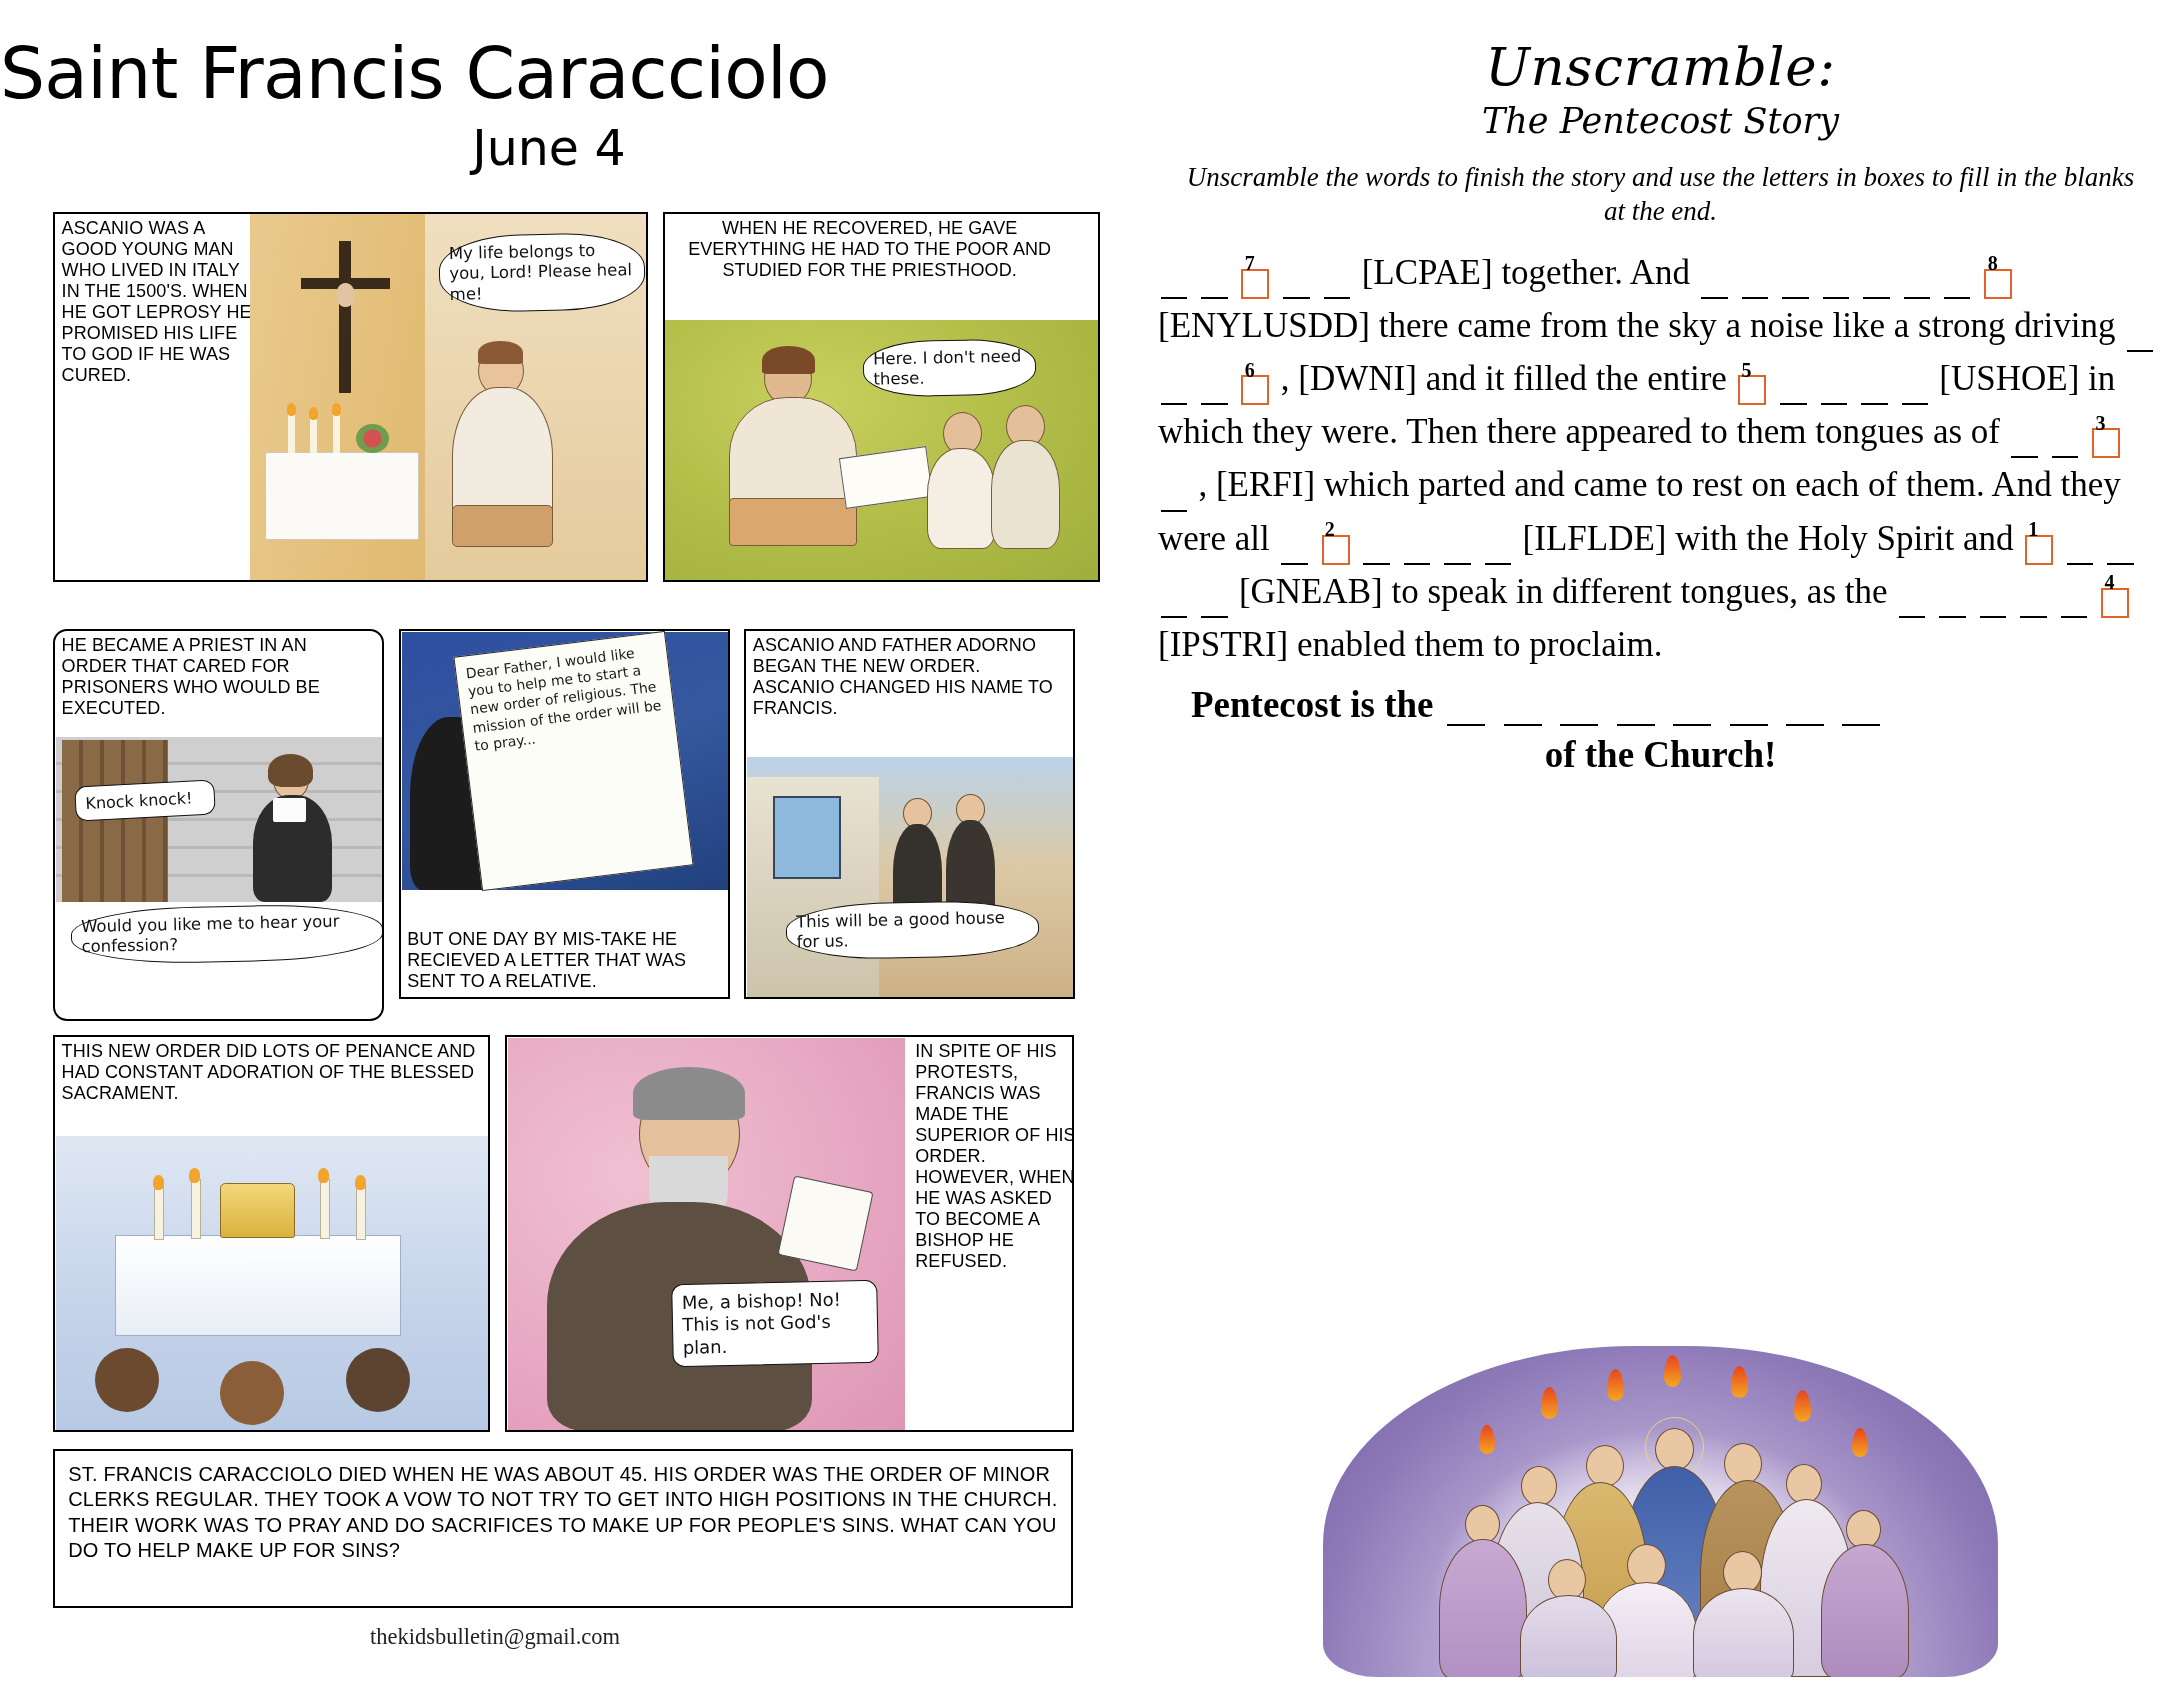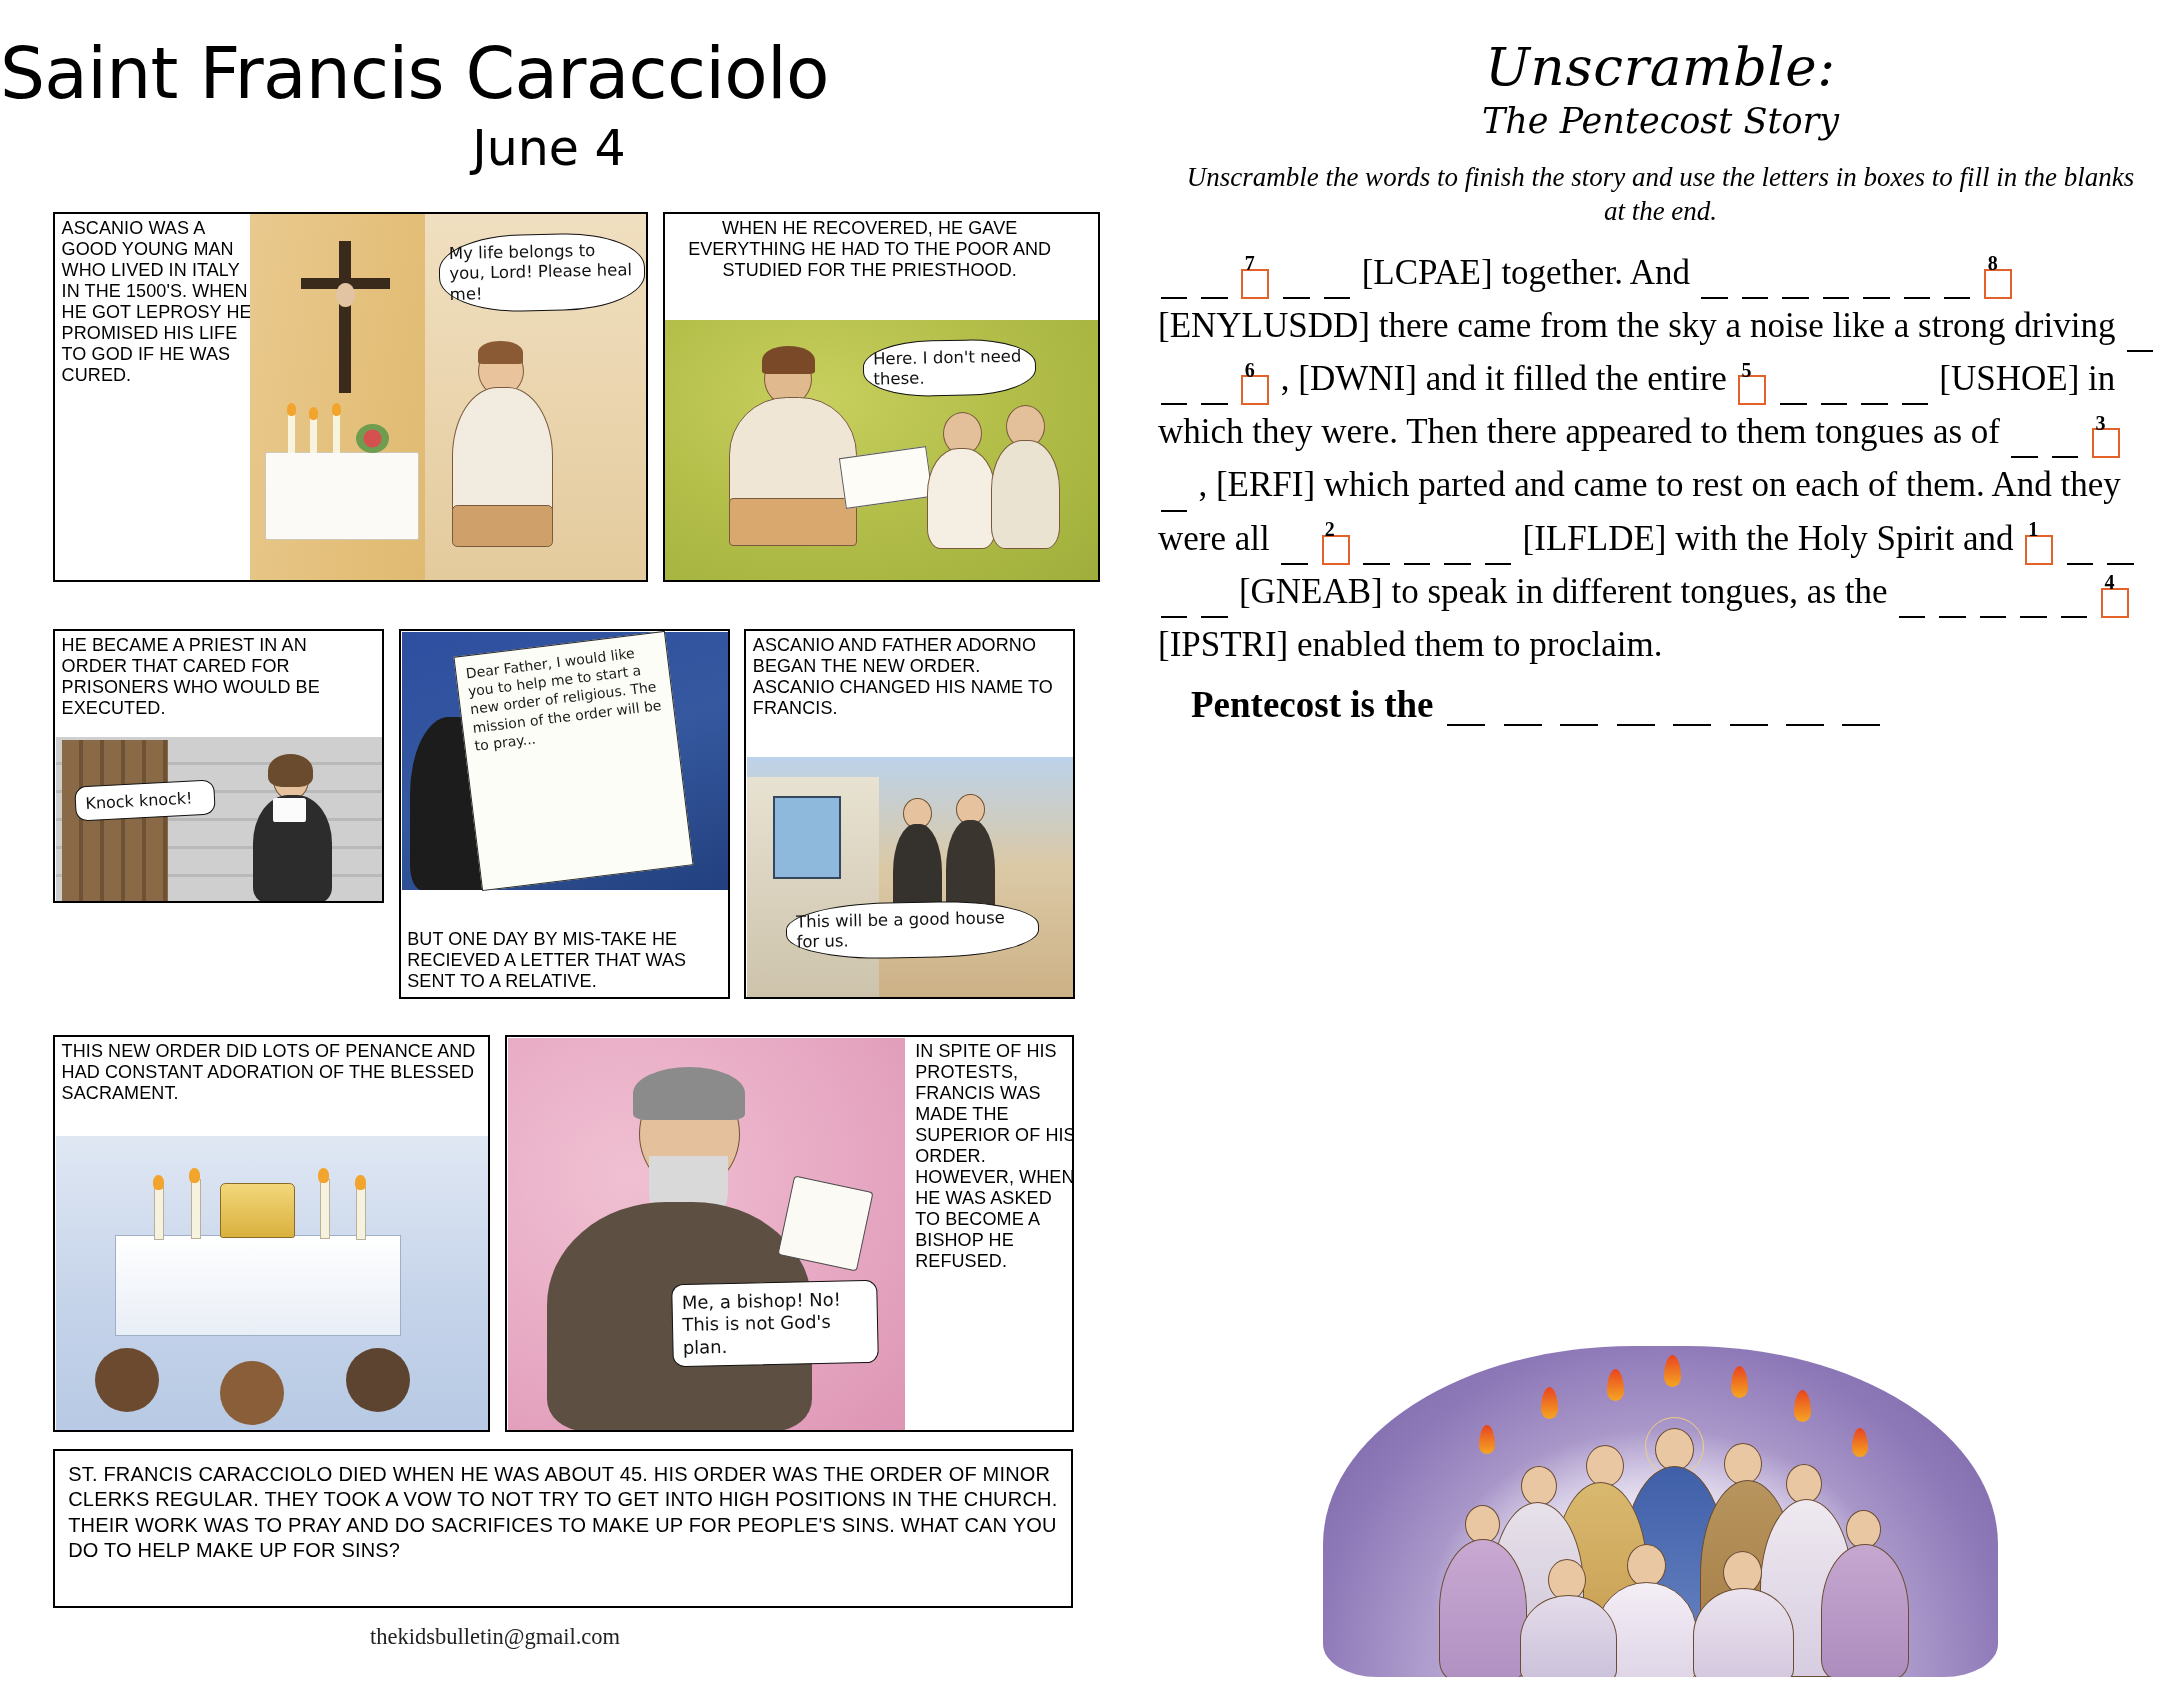--- a/index.html
+++ b/index.html
@@ -332,21 +332,21 @@
         <div class="robe" style="left:262px; top:234px; width:67px; height:99px; background:#f4efe2; border:1.3px solid #7a5a3c;"></div>
         <div class="fig" style="left:341px; top:191px; width:37px; height:41px; background:#e3c09a; border:1.3px solid #7a5a3c;"></div>
         <div class="robe" style="left:326px; top:226px; width:67px; height:107px; background:#eae3d2; border:1.3px solid #7a5a3c;"></div>
         <div class="caption" style="width:397px;text-align:center;">WHEN HE RECOVERED, HE GAVE EVERYTHING HE HAD TO THE POOR AND STUDIED FOR THE PRIESTHOOD.</div>
         <div class="bubble" style="left:198px; top:126px; width:152px;">Here. I don't need these.</div>
       </div>
     </div>
 
     <div class="comic-row" style="left:53px; top:629px;">
 
-      <div class="panel" style="width:331px; height:274px;">
+      <div class="panel" style="width:331px; height:392px;border-radius:14px;">
         <div class="caption" style="width:311px;">HE BECAME A PRIEST IN AN ORDER THAT CARED FOR PRISONERS WHO WOULD BE EXECUTED.</div>
         <div class="art wall-stone" style="left:1.3px; top:106px; width:327px; height:165px;"></div>
         <div class="art" style="left:6.6px; top:109px; width:106px; height:162px; background:repeating-linear-gradient(90deg,#8a6a46 0 17px,#6d5236 17px 21px);"></div>
         <div class="fig" style="left:218px; top:129px; width:34px; height:38px; background:#e6c39e; border:1.3px solid #6d5236;"></div>
         <div class="art" style="left:213px; top:123px; width:45px; height:33px; background:#6b4b2e; border-radius:50% 50% 30% 30%;"></div>
         <div class="dark-robe" style="left:198px; top:164px; width:79px; height:107px; background:#2c2c2c;"></div>
         <div class="art" style="left:218px; top:167px; width:33px; height:24px; background:#fbfbfb; border-radius:2.6px;"></div>
         <div class="bubble rect" style="left:20px; top:152px; width:119px; font-size:16px; transform:rotate(-3deg);">Knock knock!</div>
         <div class="bubble" style="left:16px; top:275px; width:291px;">Would you like me to hear your confession?</div>
       </div>
@@ -496,20 +496,21 @@
       <span>Pentecost is the</span>
       <span class="blank-long"></span>
       <span class="blank-long"></span>
       <span class="blank-long"></span>
       <span class="blank-long"></span>
       <span class="blank-long"></span>
       <span class="blank-long"></span>
       <span class="blank-long"></span>
       <span class="blank-long"></span>
     </div>
+    <div class="finalline2">of the Church!</div>
 
     <div class="pent-art">
       <div class="pent-flame" style="left:218px; top:41px; width:17px; height:32px;"></div>
       <div class="pent-flame" style="left:284px; top:22.5px; width:17px; height:32px;"></div>
       <div class="pent-flame" style="left:341px; top:9.3px; width:17px; height:32px;"></div>
       <div class="pent-flame" style="left:408px; top:20px; width:17px; height:32px;"></div>
       <div class="pent-flame" style="left:471px; top:44px; width:17px; height:32px;"></div>
       <div class="pent-flame" style="left:156px; top:79px; width:16px; height:29px;"></div>
       <div class="pent-flame" style="left:529px; top:82px; width:16px; height:29px;"></div>
 

